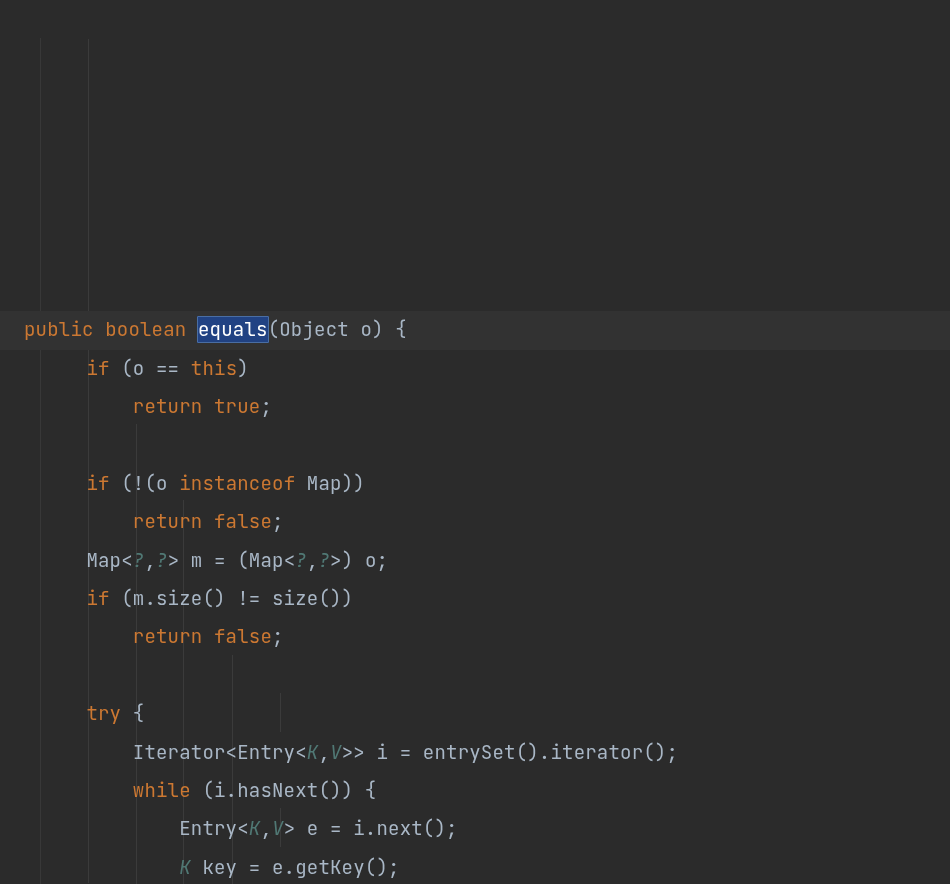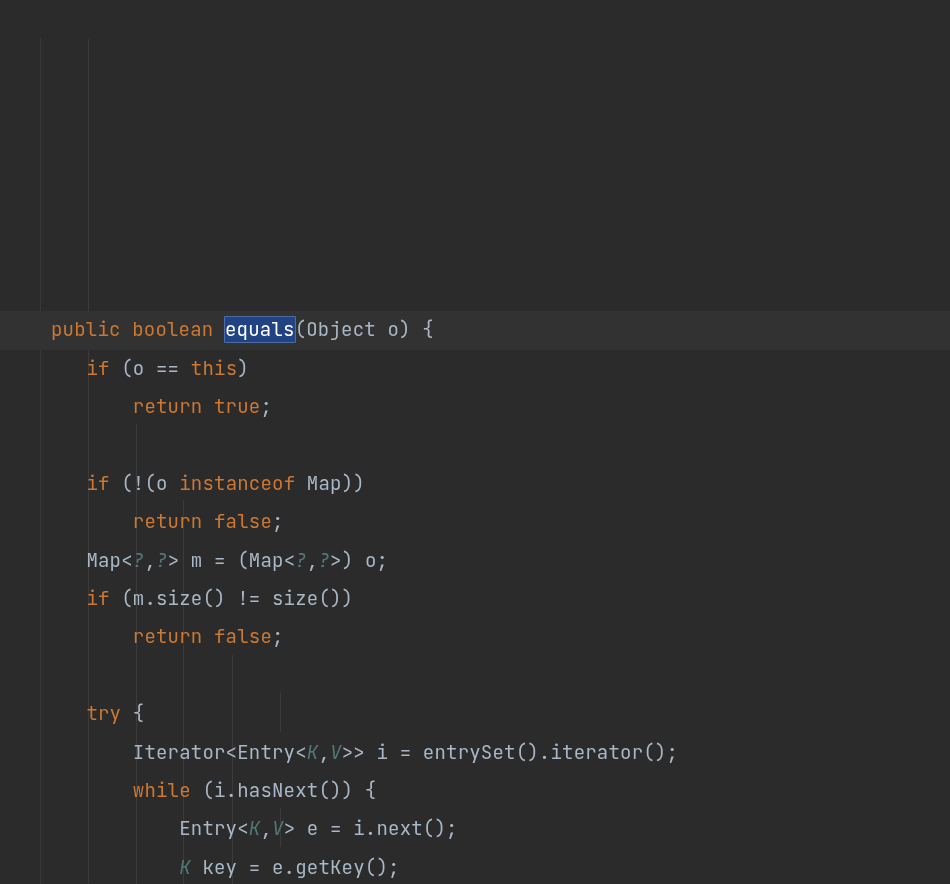--- a/index.html
+++ b/index.html
@@ -37,21 +37,21 @@
     position: relative;
     z-index: 1;
   }
   .line {
     height: 38.4px;
   }
   .line.current {
     background: var(--bg-selected-line);
     
     margin-left: -40px;
-    padding-left: 51px;
+    padding-left: 24px;
     width: 950px;
   }
   .kw    { color: var(--keyword); }
   .mth   { color: var(--method); }
   .gen   { color: var(--generic); font-style: italic; }
   
   .sel {
     border: 1px solid var(--selection-border);
     border-radius: 1px;
     margin: -1px;

